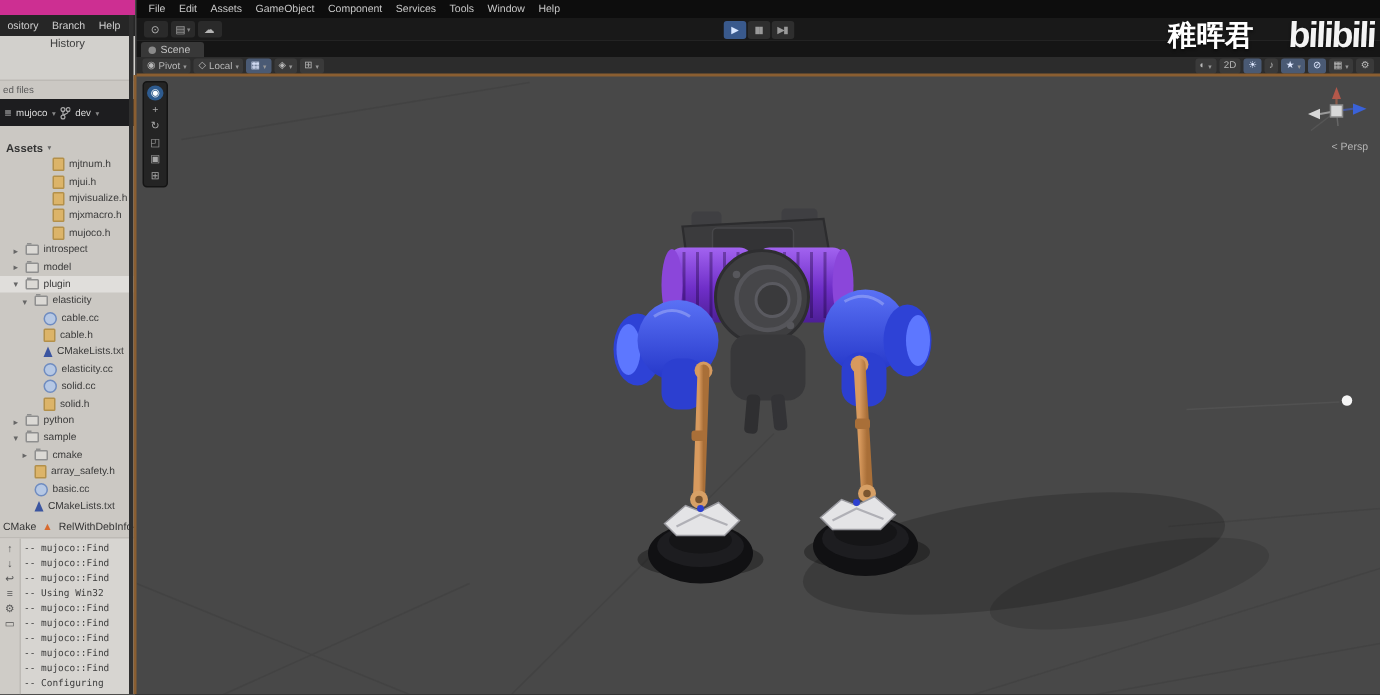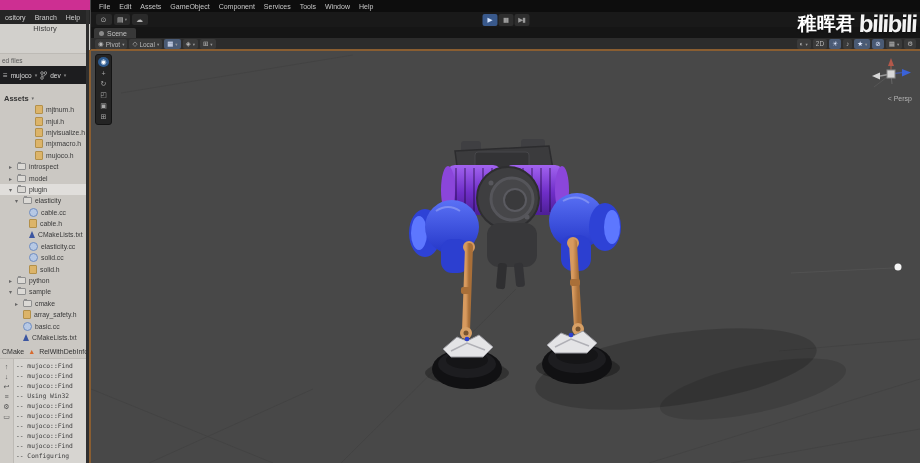--- a/index.html
+++ b/index.html
@@ -85,21 +85,21 @@
   .scene-svg{position:absolute;left:0;top:0;}
   .toolstrip{position:absolute;left:4px;top:3px;width:15px;background:#242424;
              border:1px solid #141414;border-radius:3px;display:flex;flex-direction:column;
              align-items:center;padding:2px 0;gap:1px;z-index:5;}
   .tool{width:11px;height:10px;display:flex;align-items:center;justify-content:center;
         font-size:7px;color:#a8a8a8;border-radius:2px;}
   .tool.active{background:#2e5b8f;color:#fff;border-radius:50%;}
   .gizmo{position:absolute;right:6px;top:6px;z-index:5;}
   .persp-label{position:absolute;right:8px;top:44px;font-size:7px;color:#b5b5b5;z-index:5;}
   
-  .wm{position:absolute;right:2px;top:10px;display:flex;align-items:center;gap:4px;
+  .wm{position:absolute;right:2px;top:10px;display:flex;align-items:center;gap:23px;
       z-index:30;color:#fff;}
   .wm-author{font-size:19px;font-weight:bold;text-shadow:0 1px 2px rgba(0,0,0,.45);}
   .wm-logo{font-size:24px;font-weight:bold;letter-spacing:-1.5px;transform:skewX(-3deg);
            text-shadow:0 1px 2px rgba(0,0,0,.45);opacity:.95;padding-right:2px;}
 </style>
 </head>
 <body>
 
 <div class="stage">
 

